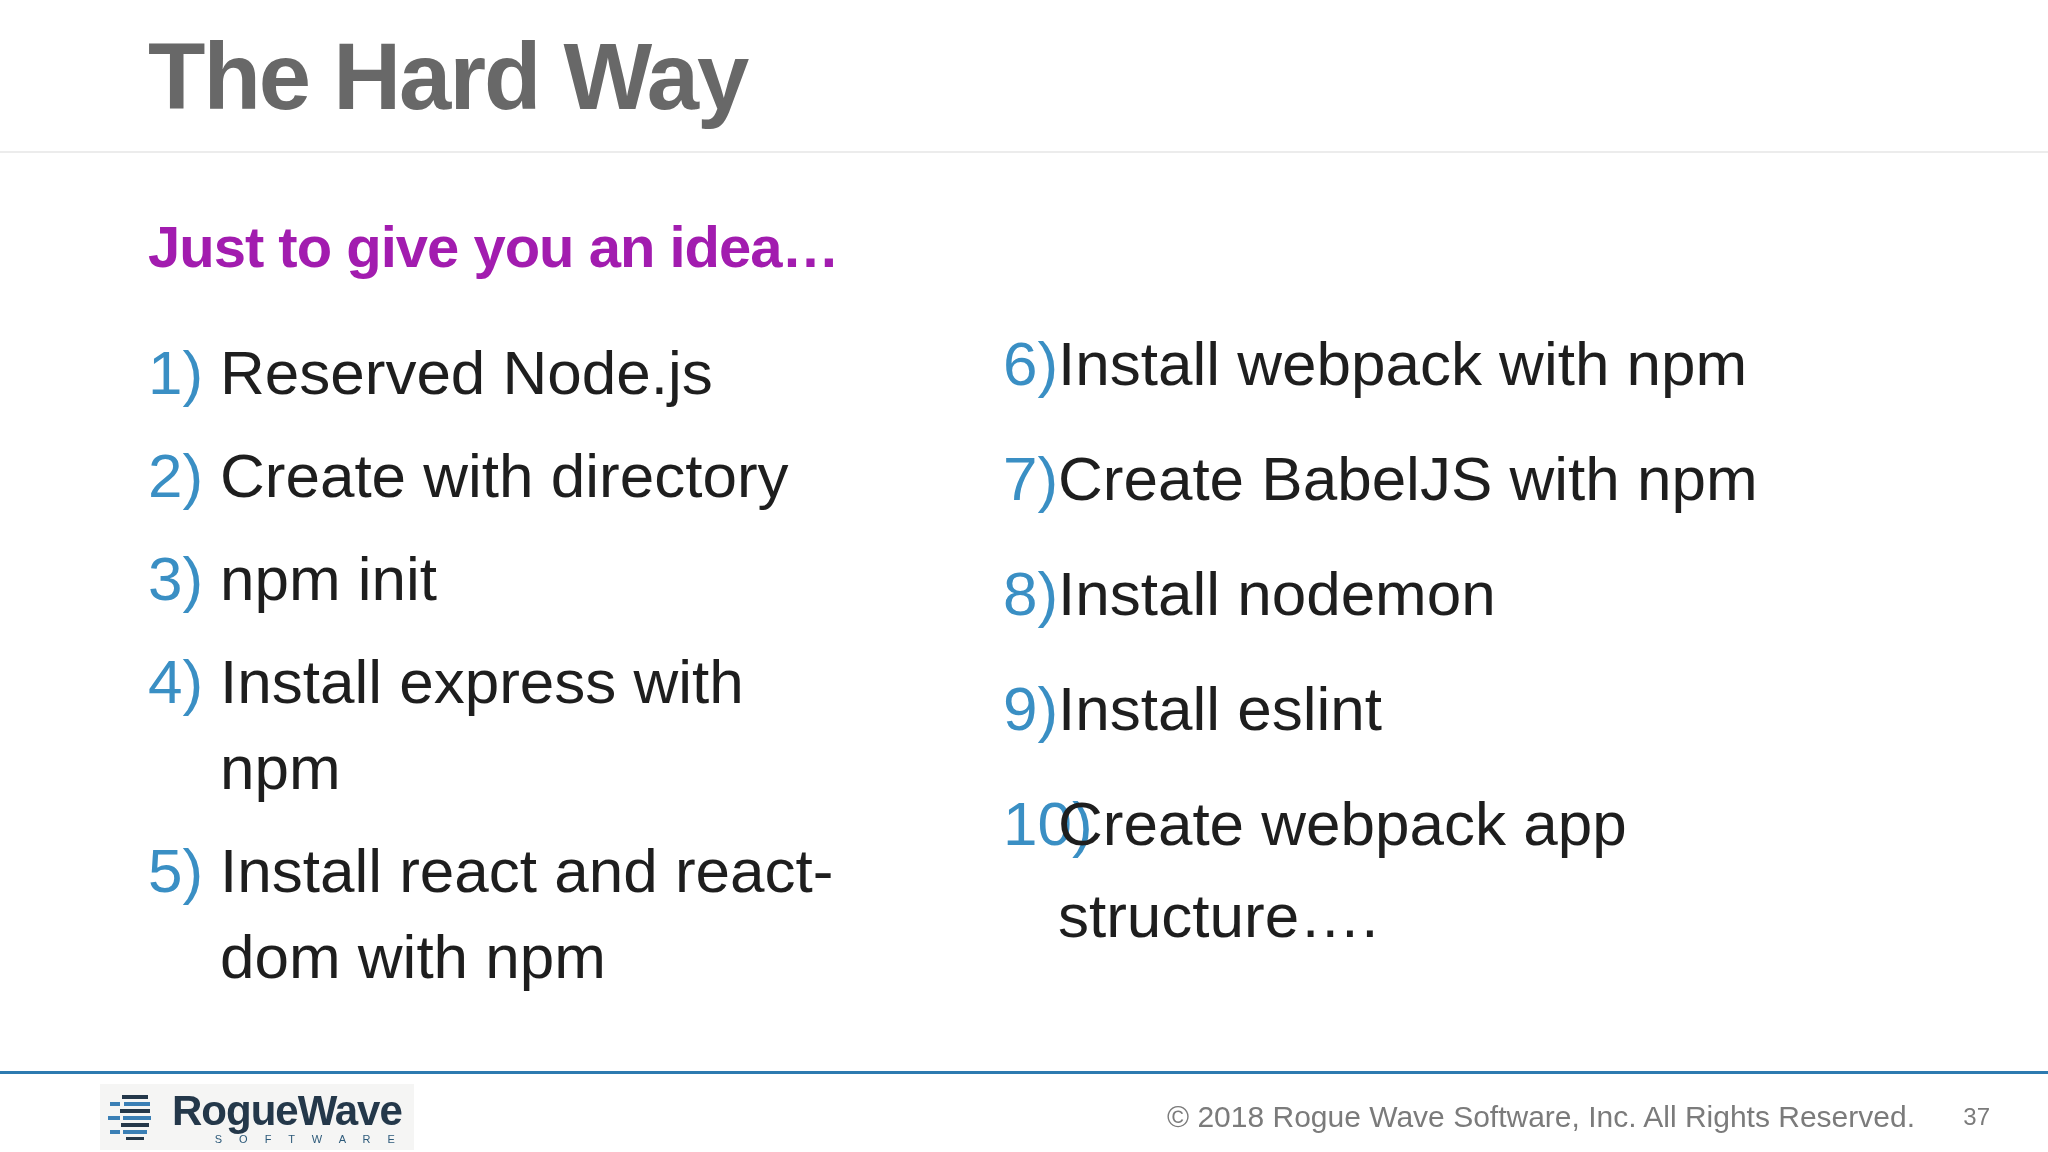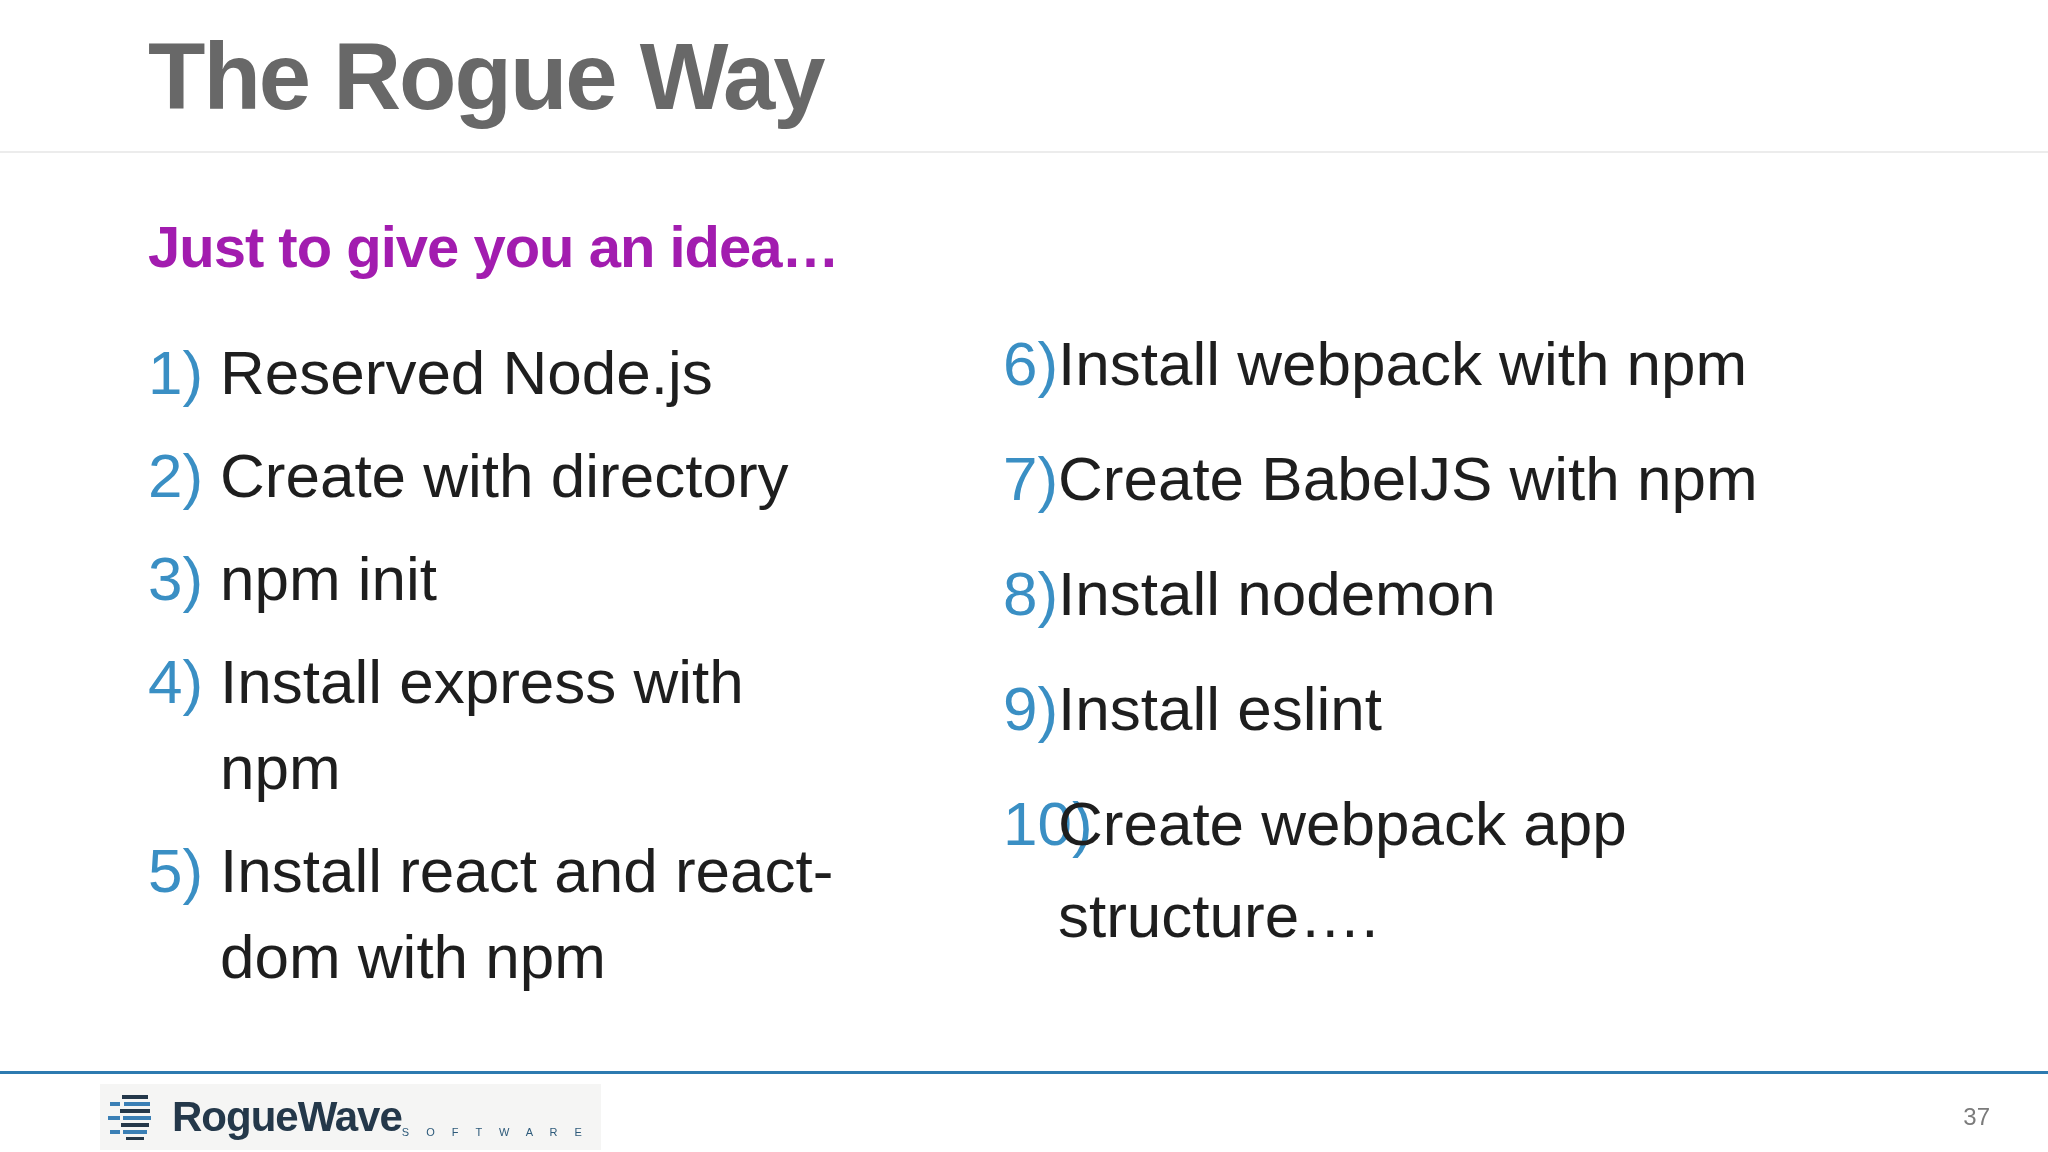--- a/index.html
+++ b/index.html
@@ -99,21 +99,21 @@
     align-items: center;
   }
   .logo-icon {
     width: 56px;
     height: 48px;
     margin-right: 8px;
     flex: 0 0 auto;
   }
   .logo-textblock {
     display: flex;
-    flex-direction: row;
+    flex-direction: column;
     align-items: flex-end;
   }
   .logo-name {
     font-size: 42px;
     line-height: 42px;
     font-weight: bold;
     letter-spacing: -1px;
     color: #24384a;
     white-space: nowrap;
   }
@@ -142,21 +142,21 @@
     font-size: 24px;
     line-height: 38px;
     color: #7b7b7b;
   }
 </style>
 </head>
 <body>
 
 <div class="slide">
 
-  <div class="title">The Rogue Way</div>
+  <div class="title">The Hard Way</div>
   <div class="header-divider"></div>
 
   <div class="subtitle">Just to give you an idea…</div>
 
   <div class="col col-left">
     <div class="item">
       <span class="item-num">1)</span>
       <span class="item-text">Reserved Node.js</span>
     </div>
     <div class="item">
@@ -219,15 +219,16 @@
         <rect x="15" y="37" width="24" height="4" fill="#3a7fb5"></rect>
         <rect x="18" y="44" width="18" height="3" fill="#24384a"></rect>
       </svg>
     </span>
     <span class="logo-textblock">
       <span class="logo-name">RogueWave</span>
       <span class="logo-sub">S O F T W A R E</span>
     </span>
   </div>
 
+  <div class="copyright">© 2018 Rogue Wave Software, Inc. All Rights Reserved.</div>
   <div class="page-number">37</div>
 
 </div>
 
 </body></html>

